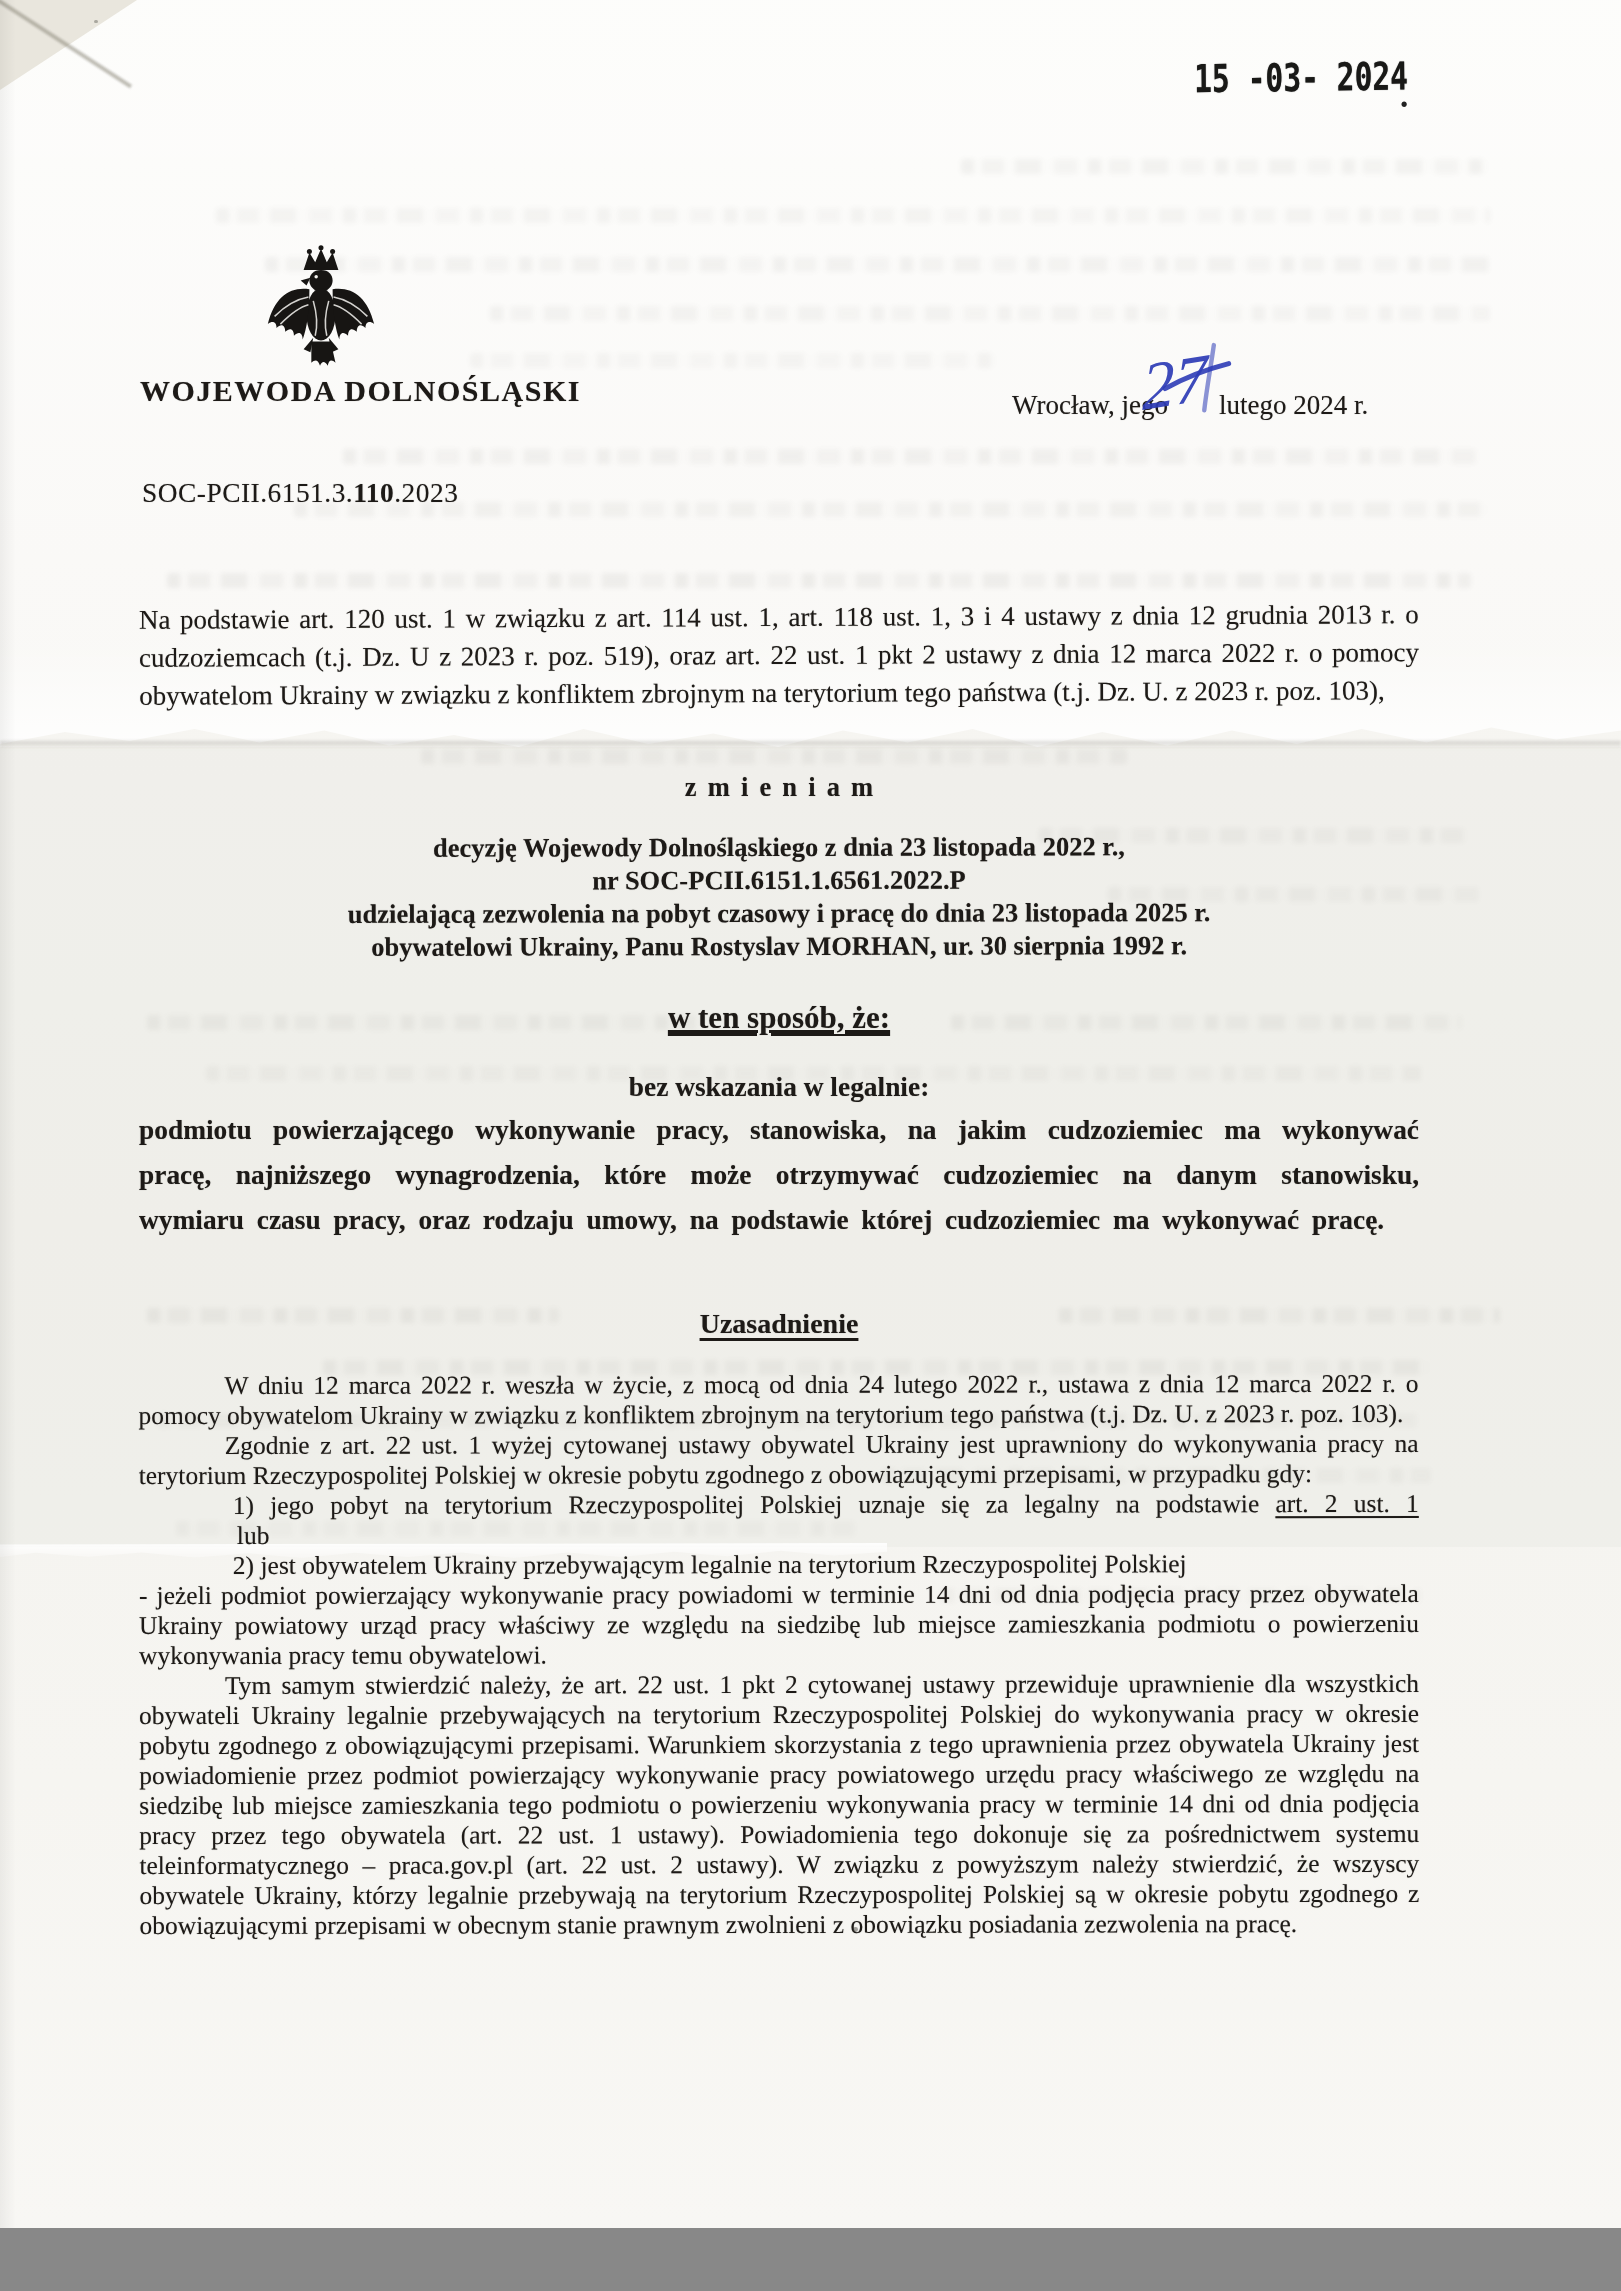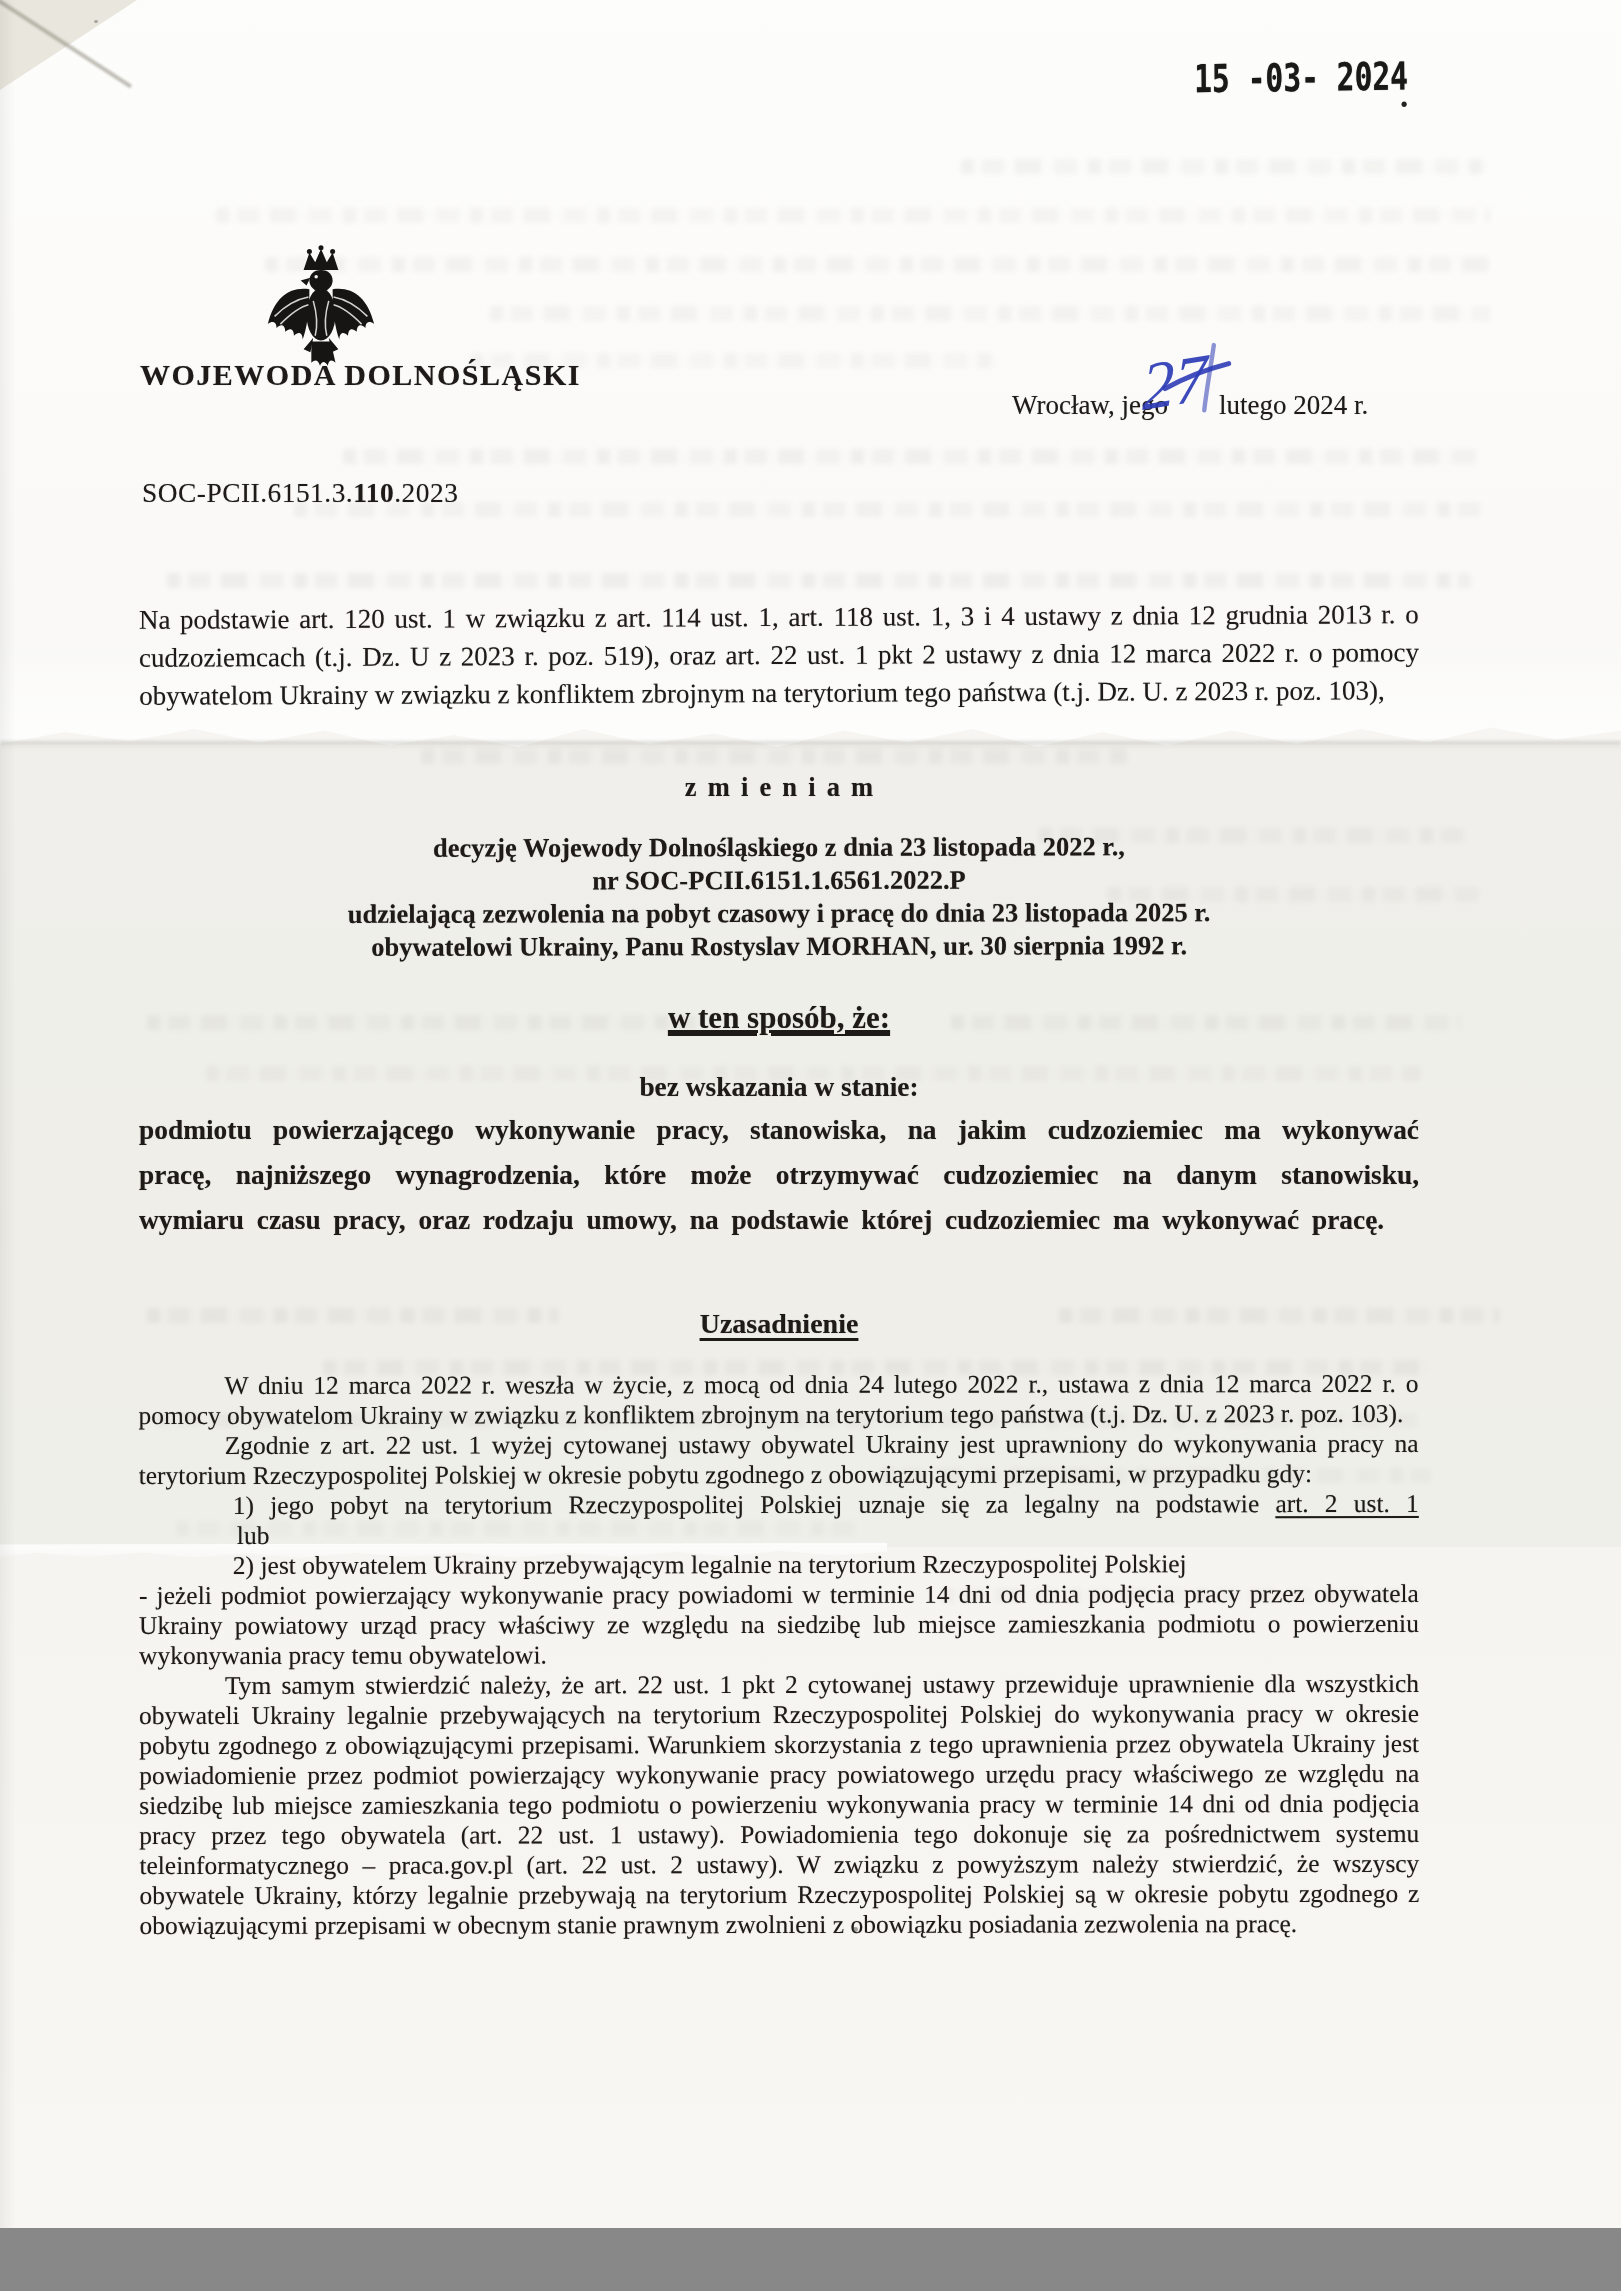--- a/index.html
+++ b/index.html
@@ -66,21 +66,21 @@
   .stamp{
     position:absolute;left:1194px;top:57px;
     font-family:"DejaVu Sans Mono","Liberation Mono",monospace;
     font-weight:bold;font-size:37px;color:#191917;
     letter-spacing:0;white-space:nowrap;
     transform:scaleX(.8) scaleY(1.04) rotate(-.6deg);transform-origin:left top;
     text-shadow:0 0 1px rgba(20,20,20,.7);
   }
   .stamp-dot{position:absolute;left:1400px;top:78px;font-size:33px;font-weight:bold;color:#222;}
   .authority{
-    position:absolute;left:140px;top:358px;
+    position:absolute;left:140px;top:374px;
     font-weight:bold;font-size:30px;letter-spacing:1.5px;white-space:nowrap;
   }
   .case-number{position:absolute;left:142px;top:478px;font-size:27.4px;letter-spacing:0.5px;white-space:nowrap;}
   .place-date{position:absolute;left:1012px;top:390px;font-size:27px;white-space:nowrap;}
   .pd-gap{display:inline-block;width:51px;}
   .hand27{position:absolute;left:1135px;top:329px;width:118px;height:108px;pointer-events:none;}
   .emblem{position:absolute;left:263px;top:243px;width:116px;height:139px;filter:blur(0.3px);}
   .h-center{text-align:center;}
   .decyzja{top:555px;font-size:28px;font-weight:bold;letter-spacing:.55em;text-indent:.55em;}
   .legal-basis{top:598px;font-size:27px;line-height:38px;text-align:justify;transform:rotate(-.25deg);}
@@ -197,21 +197,21 @@
 
   <div class="col h-center changed-block ink">
     <div>decyzję Wojewody Dolnośląskiego z dnia 23 listopada 2022 r.,</div>
     <div>nr SOC-PCII.6151.1.6561.2022.P</div>
     <div>udzielającą zezwolenia na pobyt czasowy i pracę do dnia 23 listopada 2025 r.</div>
     <div>obywatelowi Ukrainy, Panu Rostyslav MORHAN, ur. 30 sierpnia 1992 r.</div>
   </div>
 
   <div class="col h-center w-ten ink"><span>w ten sposób, że:</span></div>
 
-  <div class="col h-center bez ink">bez wskazania w stanie:</div>
+  <div class="col h-center bez ink">bez wskazania w legalnie:</div>
 
   <div class="col bold-para ink">podmiotu powierzającego wykonywanie pracy, stanowiska, na jakim cudzoziemiec ma wykonywać pracę, najniższego wynagrodzenia, które może otrzymywać cudzoziemiec na danym stanowisku, wymiaru czasu pracy, oraz rodzaju umowy, na podstawie której cudzoziemiec ma wykonywać pracę.</div>
 
   <div class="col h-center uzasadnienie ink"><span>Uzasadnienie</span></div>
 
   <div class="col just-body ink">
     <p class="indent">W dniu 12 marca 2022 r. weszła w życie, z mocą od dnia 24 lutego 2022 r., ustawa z dnia 12 marca 2022 r. o pomocy obywatelom Ukrainy w związku z konfliktem zbrojnym na terytorium tego państwa (t.j. Dz. U. z 2023 r. poz. 103).</p>
     <p class="indent">Zgodnie z art. 22 ust. 1 wyżej cytowanej ustawy obywatel Ukrainy jest uprawniony do wykonywania pracy na terytorium Rzeczypospolitej Polskiej w okresie pobytu zgodnego z obowiązującymi przepisami, w przypadku gdy:</p>
     <p class="li1"><span>1) jego pobyt na terytorium Rzeczypospolitej Polskiej uznaje się za legalny na podstawie </span><span class="u-inline">art. 2 ust. 1</span></p>
     <p class="li-cont">lub</p>

